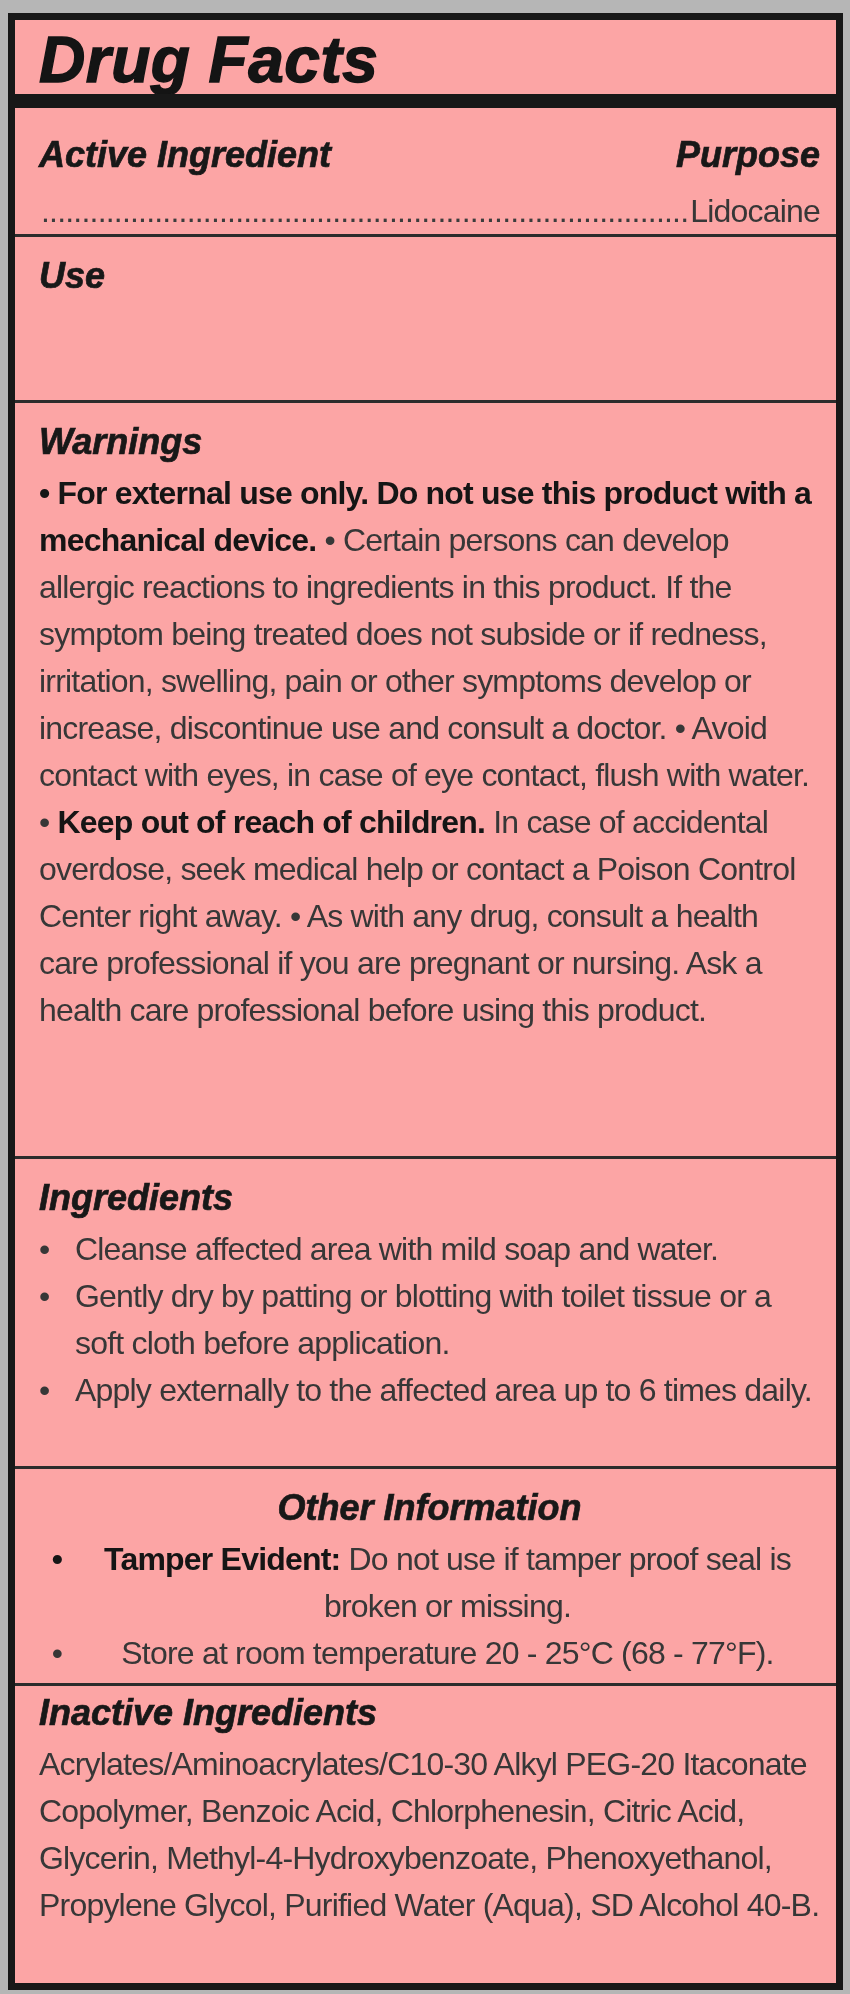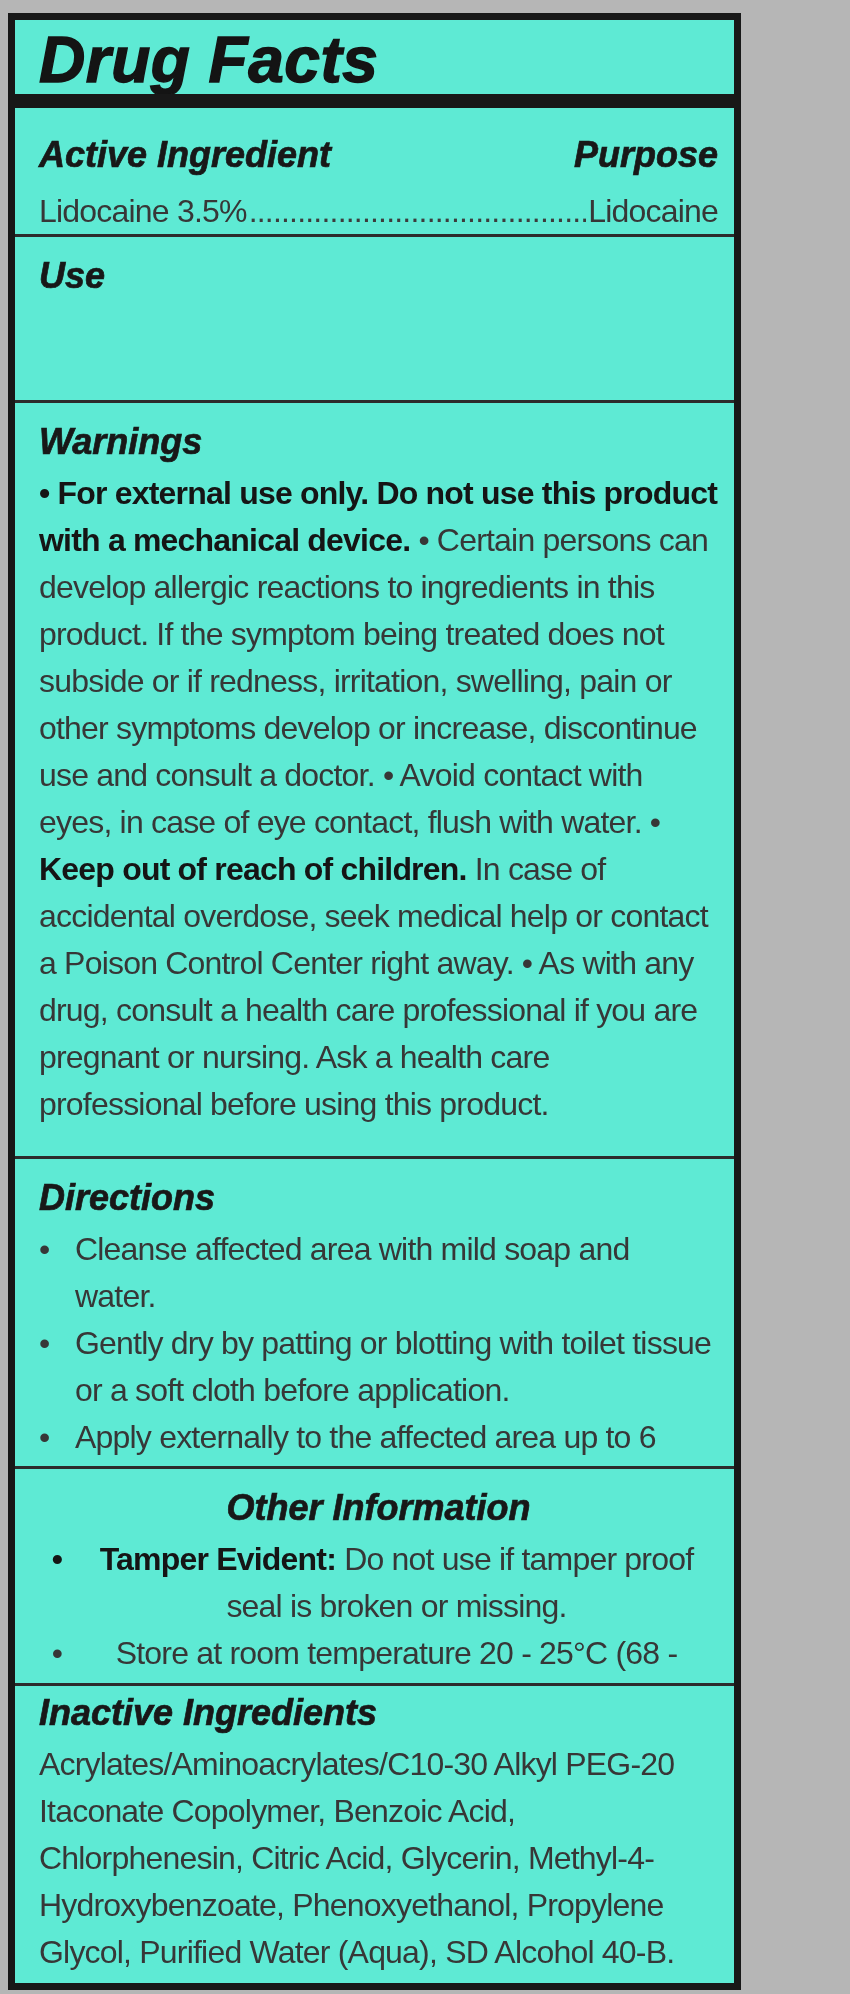--- a/index.html
+++ b/index.html
@@ -5,23 +5,23 @@
   html,body{margin:0;padding:0;}
   .page{
     position:relative;
     width:850px;height:1994px;
     background:#b6b6b6;
     font-family:"Liberation Sans",sans-serif;
     overflow:hidden;
   }
   .label{
     position:absolute;left:8px;top:13px;
-    width:733px;height:1977px;
+    width:835px;height:1977px;
     box-sizing:border-box;
-    background:#5eead4;
+    background:#fca5a5;
     border:7px solid #181818;
     overflow:hidden;
   }
   .titlebox{
     height:74px;
     padding:6px 18px 0 24px;
     box-sizing:border-box;
     overflow:hidden;
   }
   .title{
@@ -82,37 +82,36 @@
       <span class="title">Drug Facts</span>
     </div>
     <div class="bar"></div>
 
     <section class="s-active">
       <div class="row-head">
         <span class="h">Active Ingredient</span>
         <span class="h">Purpose</span>
       </div>
       <div class="ing-row body">
-        <span class="ing-left">Lidocaine 3.5%</span>
         <span class="dots">................................................................................</span>
         <span class="ing-right">Lidocaine</span>
       </div>
     </section>
 
     <section class="s-use sep">
       <div class="h">Use</div>
     </section>
 
     <section class="s-warnings sep">
       <div class="h">Warnings</div>
       <p class="body"><span class="b">• For external use only. Do not use this product with a mechanical device. </span><span>• Certain persons can develop allergic reactions to ingredients in this product. If the symptom being treated does not subside or if redness, irritation, swelling, pain or other symptoms develop or increase, discontinue use and consult a doctor. •  Avoid contact with eyes, in case of eye contact, flush with water. • </span><span class="b">Keep out of reach of children. </span><span>In case of accidental overdose, seek medical help or contact a Poison Control Center right away. • As with any drug, consult a health care professional if you are pregnant or nursing. Ask a health care professional before using this product.</span></p>
     </section>
 
     <section class="s-directions sep">
-      <div class="h">Directions</div>
+      <div class="h">Ingredients</div>
       <div class="bullet-row body">
         <span class="bullet">•</span>
         <span class="bt">Cleanse affected area with mild soap and water.</span>
       </div>
       <div class="bullet-row body">
         <span class="bullet">•</span>
         <span class="bt">Gently dry by patting or blotting with toilet tissue or a soft cloth before application.</span>
       </div>
       <div class="bullet-row body">
         <span class="bullet">•</span>

